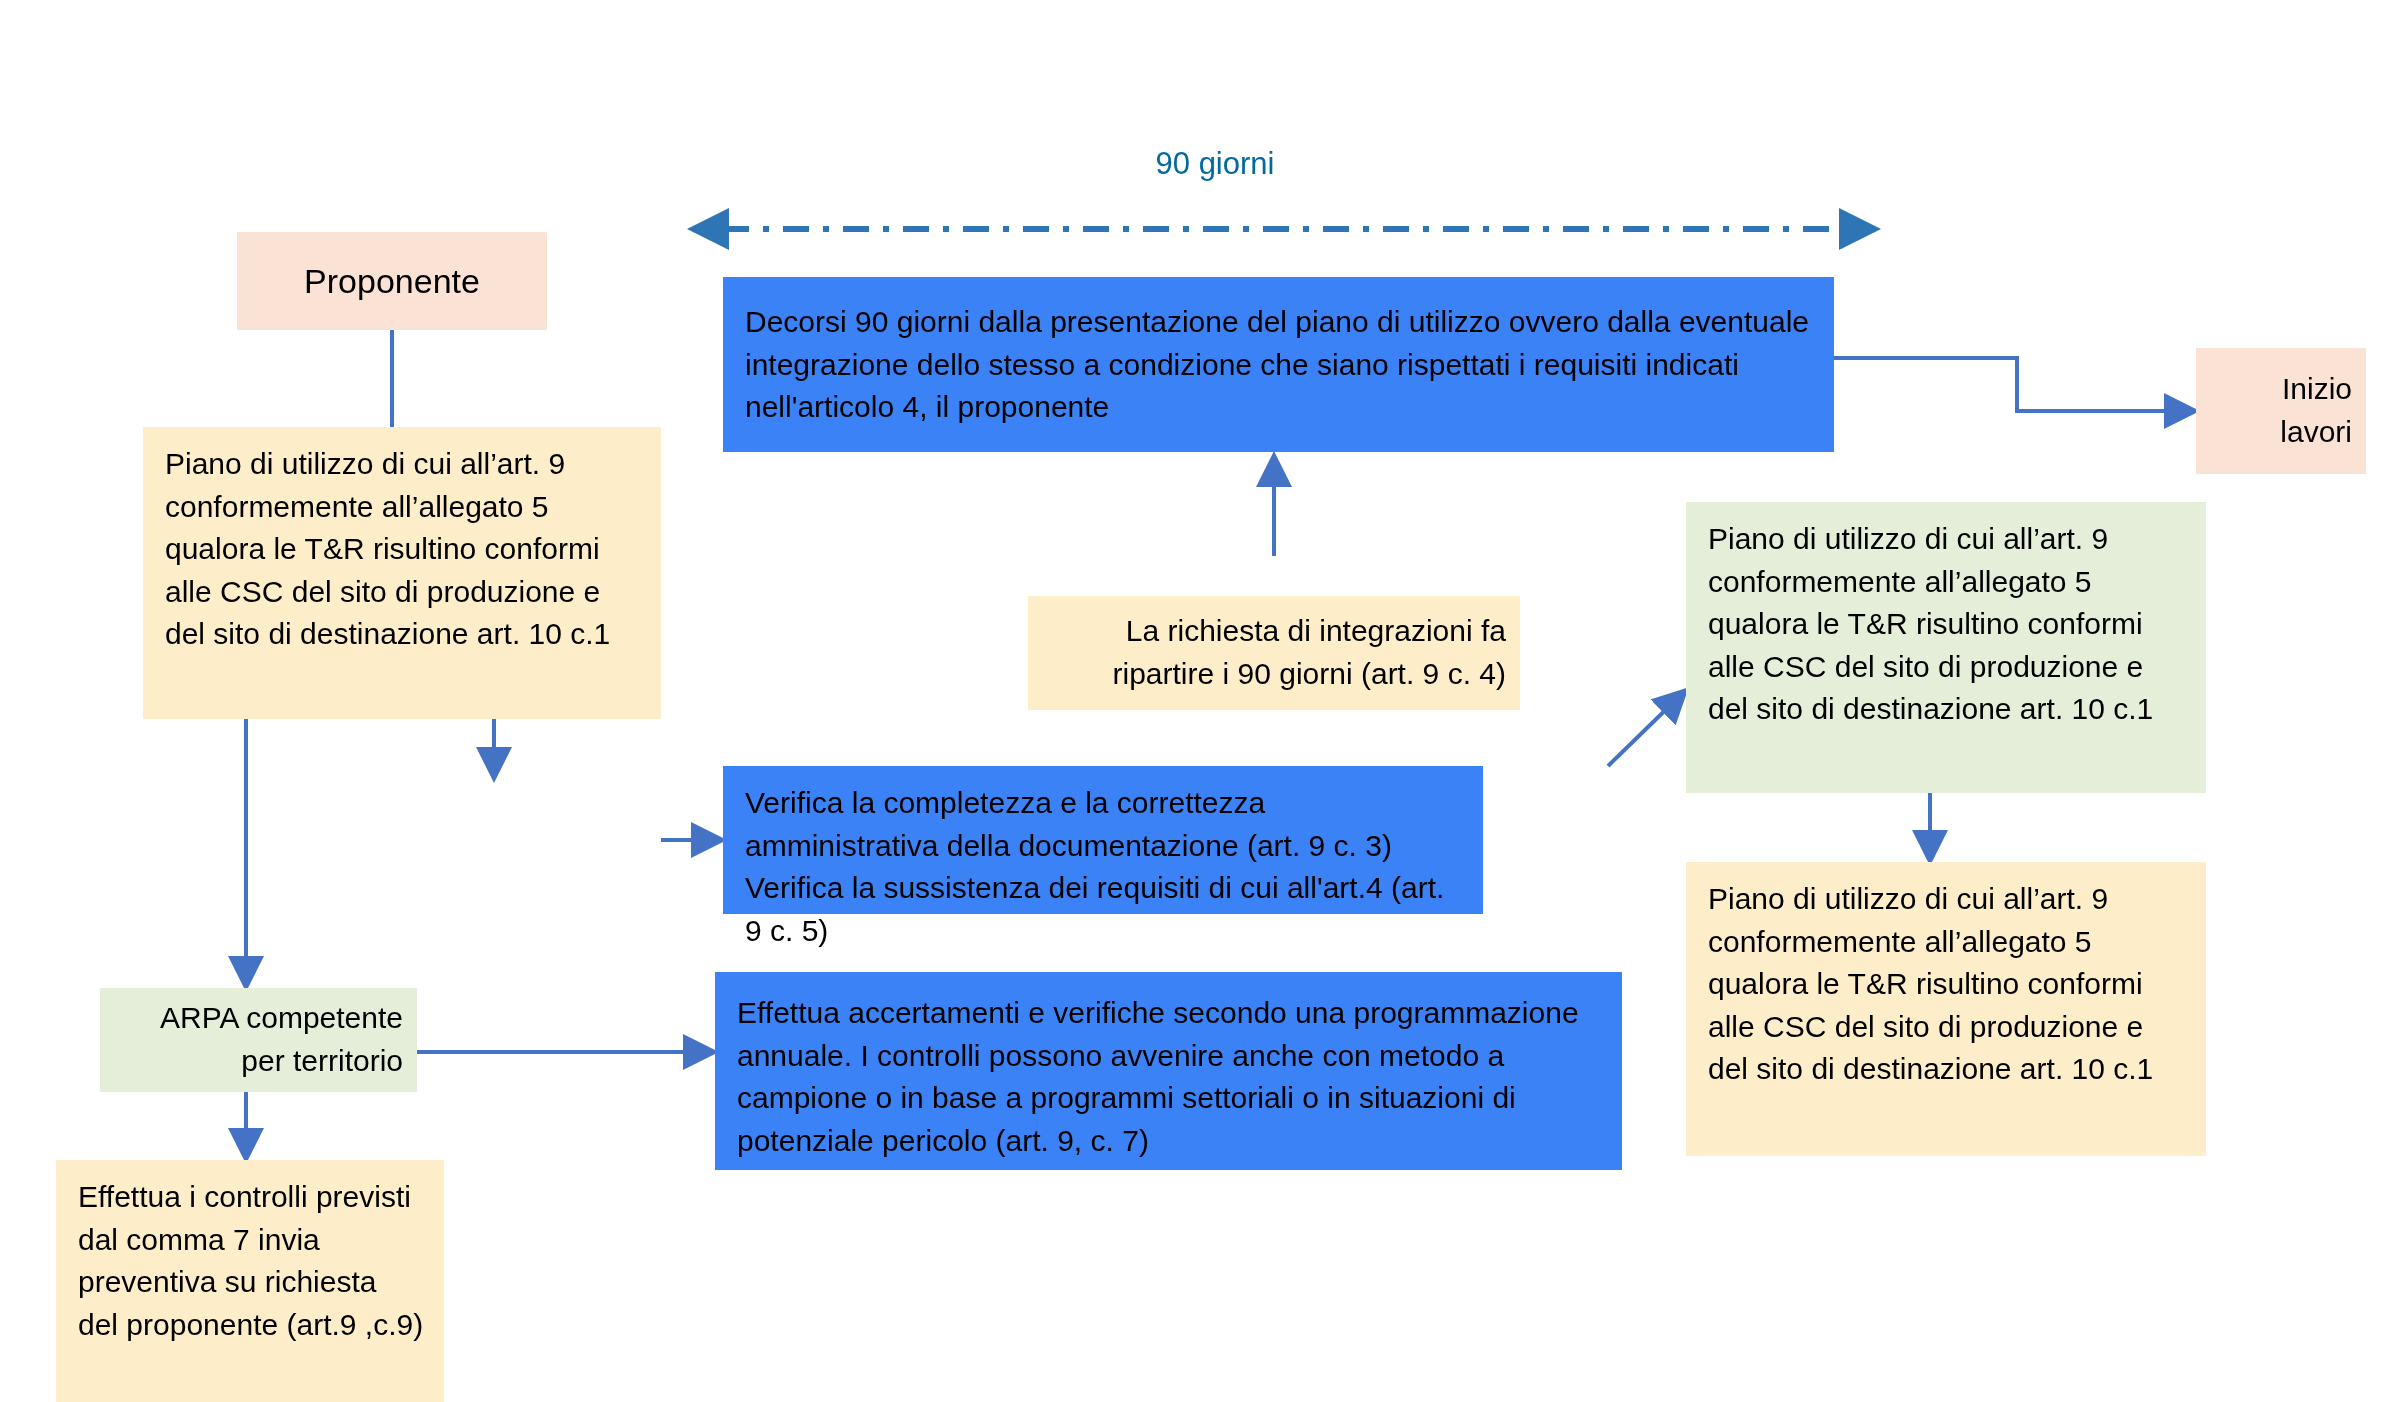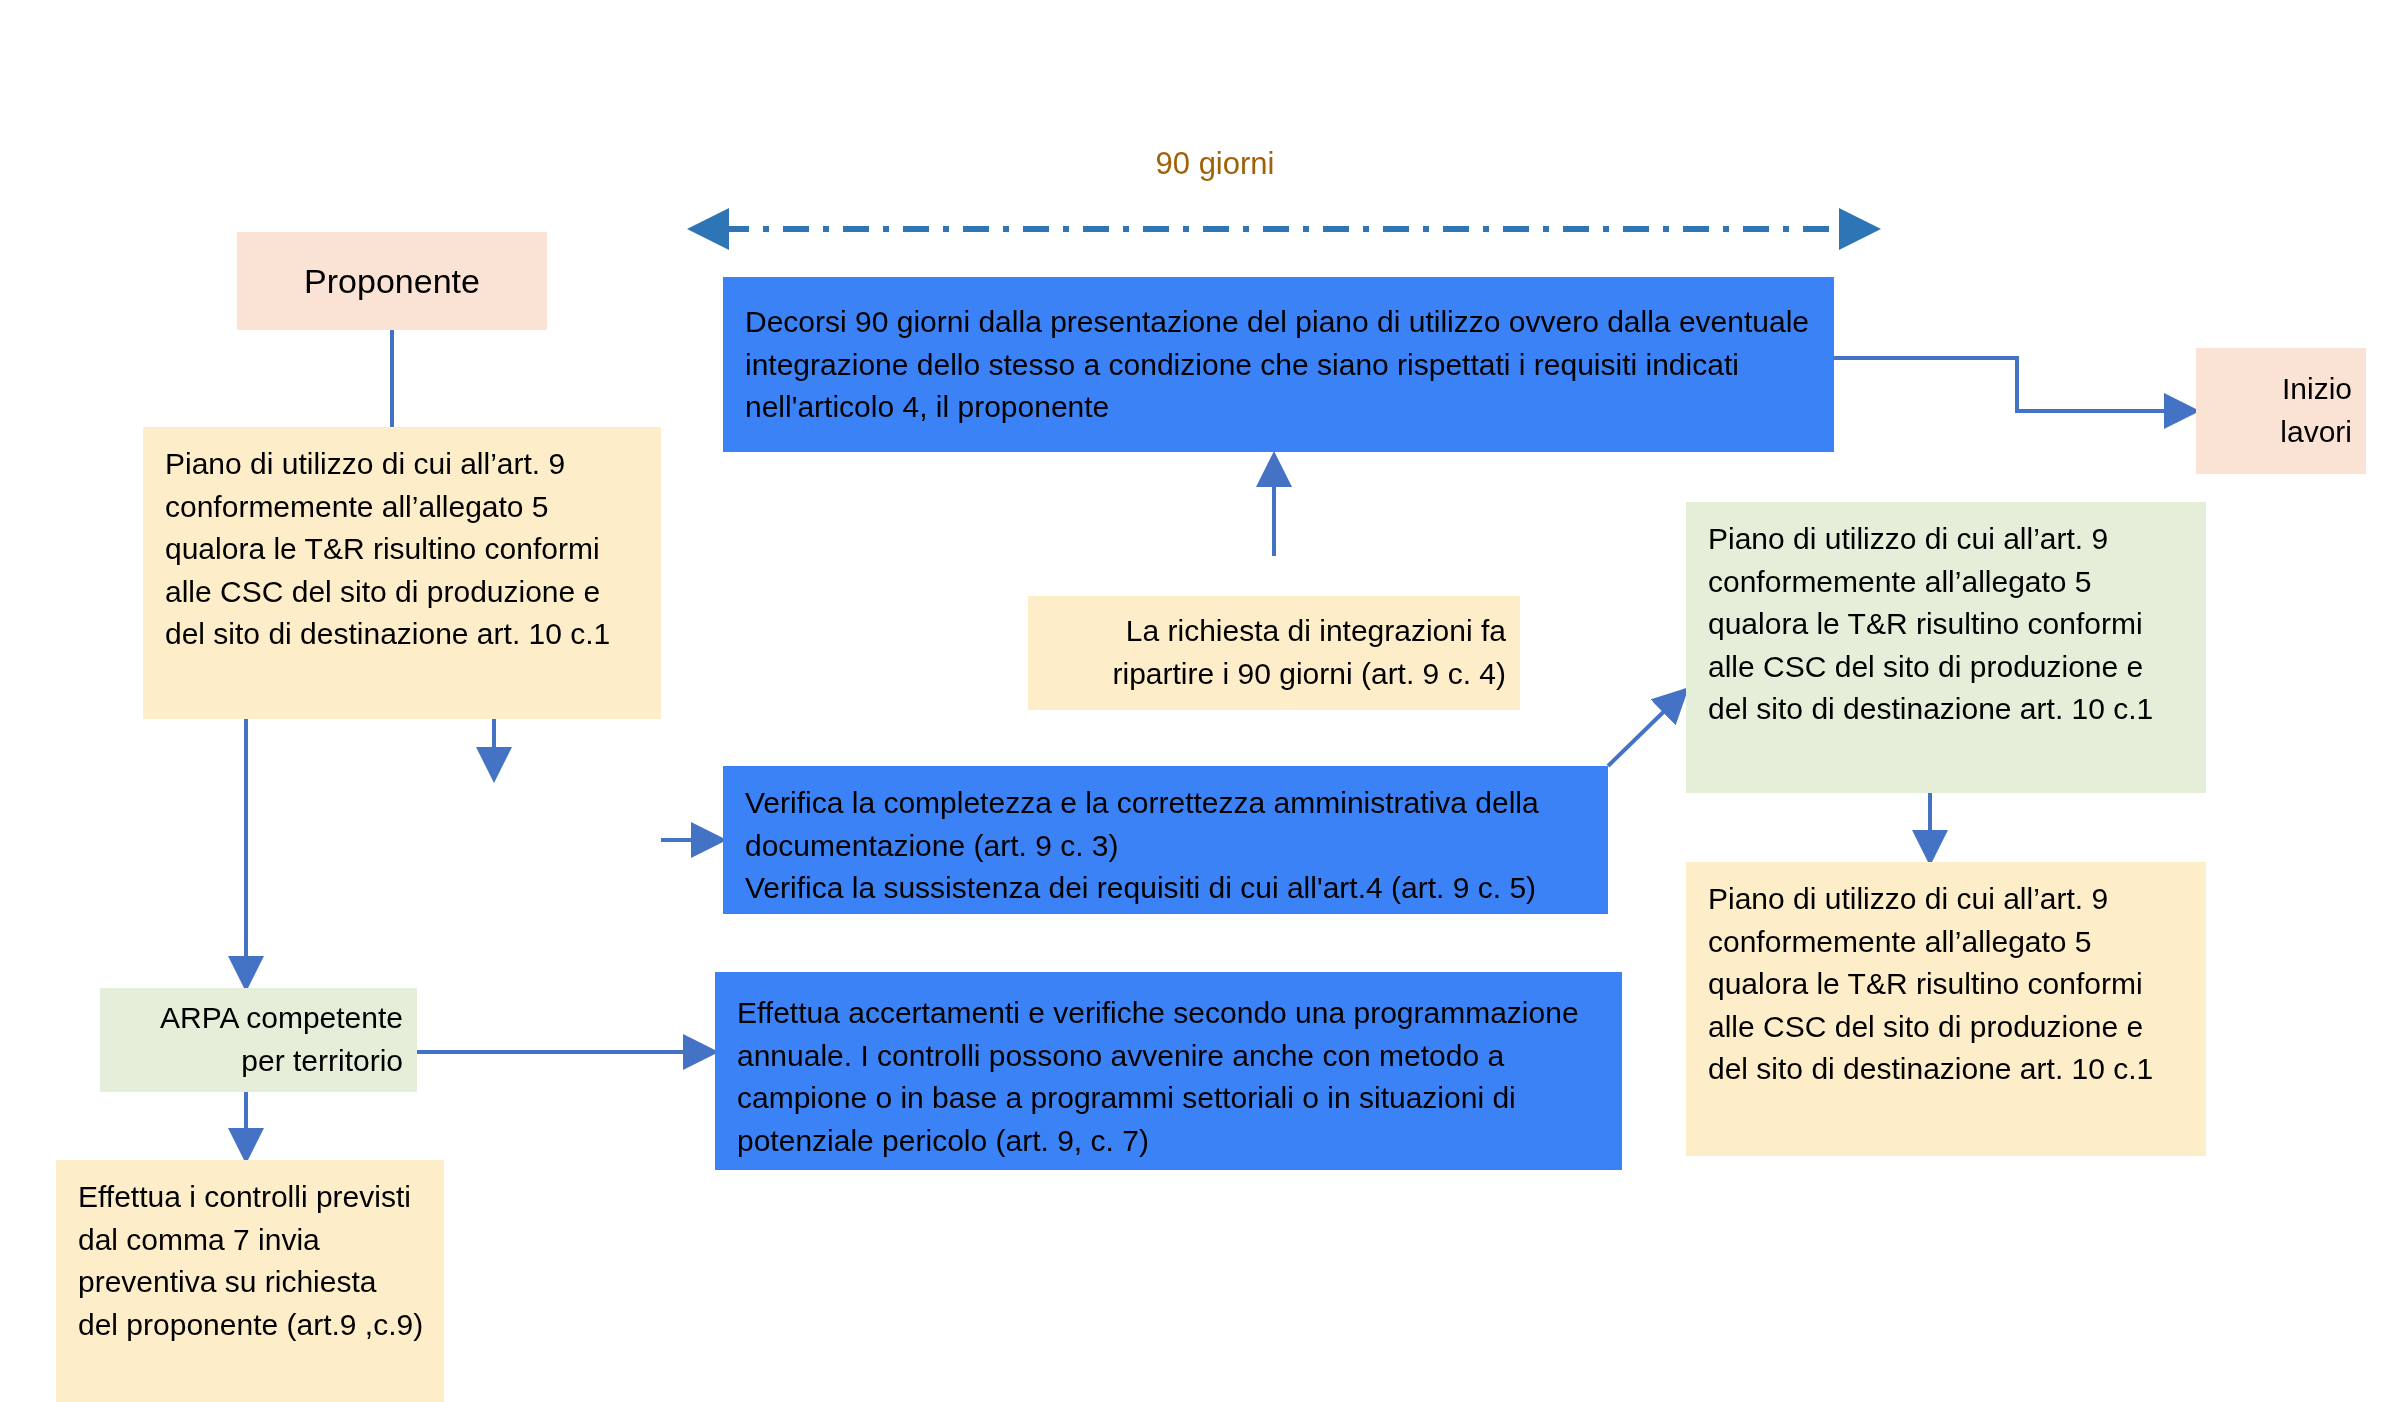--- a/index.html
+++ b/index.html
@@ -34,21 +34,21 @@
     justify-content: center;
     padding: 10px 14px;
   }
   .peach  { background: #fae3d5; }
   .yellow { background: #fdeec9; }
   .blue   { background: #3b82f6; }
   .green  { background: #e4eed8; }
 
   .dim-label {
     position: absolute;
-    color: #a16207;
+    color: #0369a1;
     font-size: 31px;
     line-height: 1;
     white-space: nowrap;
   }
   svg.edges {
     position: absolute;
     left: 0; top: 0;
     width: 2401px;
     height: 1402px;
     pointer-events: none;
@@ -103,21 +103,21 @@
 
   <div class="node left yellow" style="left:143px; top:427px; width:518px; height:292px;">Piano di utilizzo di cui all’art. 9 conformemente all’allegato 5 qualora le T&amp;R risultino conformi alle CSC del sito di produzione e del sito di destinazione art. 10 c.1</div>
 
   <div class="node left blue" style="left:723px; top:277px; width:1111px; height:175px; padding-top:24px;">Decorsi 90 giorni dalla presentazione del piano di utilizzo ovvero dalla eventuale integrazione dello stesso a condizione che siano rispettati i requisiti indicati nell'articolo 4, il proponente</div>
 
   <div class="node center peach" style="left:2196px; top:348px; width:170px; height:126px;">Inizio lavori</div>
 
   <div class="node center yellow" style="left:1028px; top:556px; width:492px; height:114px;margin-top:40px;">La richiesta di integrazioni fa ripartire i 90 giorni (art. 9 c. 4)</div>
 
 
-  <div class="node left blue" style="left:723px; top:766px; width:885px; height:148px; ">Verifica la completezza e la correttezza amministrativa della documentazione (art. 9 c. 3)
+  <div class="node left blue" style="left:723px; top:766px; width:760px; height:148px; ">Verifica la completezza e la correttezza amministrativa della documentazione (art. 9 c. 3)
 Verifica la sussistenza dei requisiti di cui all'art.4 (art. 9 c. 5)</div>
 
   <div class="node center green" style="left:100px; top:988px; width:317px; height:104px;">ARPA competente per territorio</div>
 
   <div class="node left blue" style="left:715px; top:972px; width:907px; height:198px; padding-top:20px;">Effettua accertamenti e verifiche secondo una programmazione annuale. I controlli possono avvenire anche con metodo a campione o in base a programmi settoriali o in situazioni di potenziale pericolo (art. 9, c. 7)</div>
 
   <div class="node left yellow" style="left:56px; top:1160px; width:388px; height:246px;">Effettua i controlli previsti dal comma 7 invia preventiva su richiesta del proponente (art.9 ,c.9)</div>
 
   <div class="node left green" style="left:1686px; top:502px; width:520px; height:291px;">Piano di utilizzo di cui all’art. 9 conformemente all’allegato 5 qualora le T&amp;R risultino conformi alle CSC del sito di produzione e del sito di destinazione art. 10 c.1</div>
 

